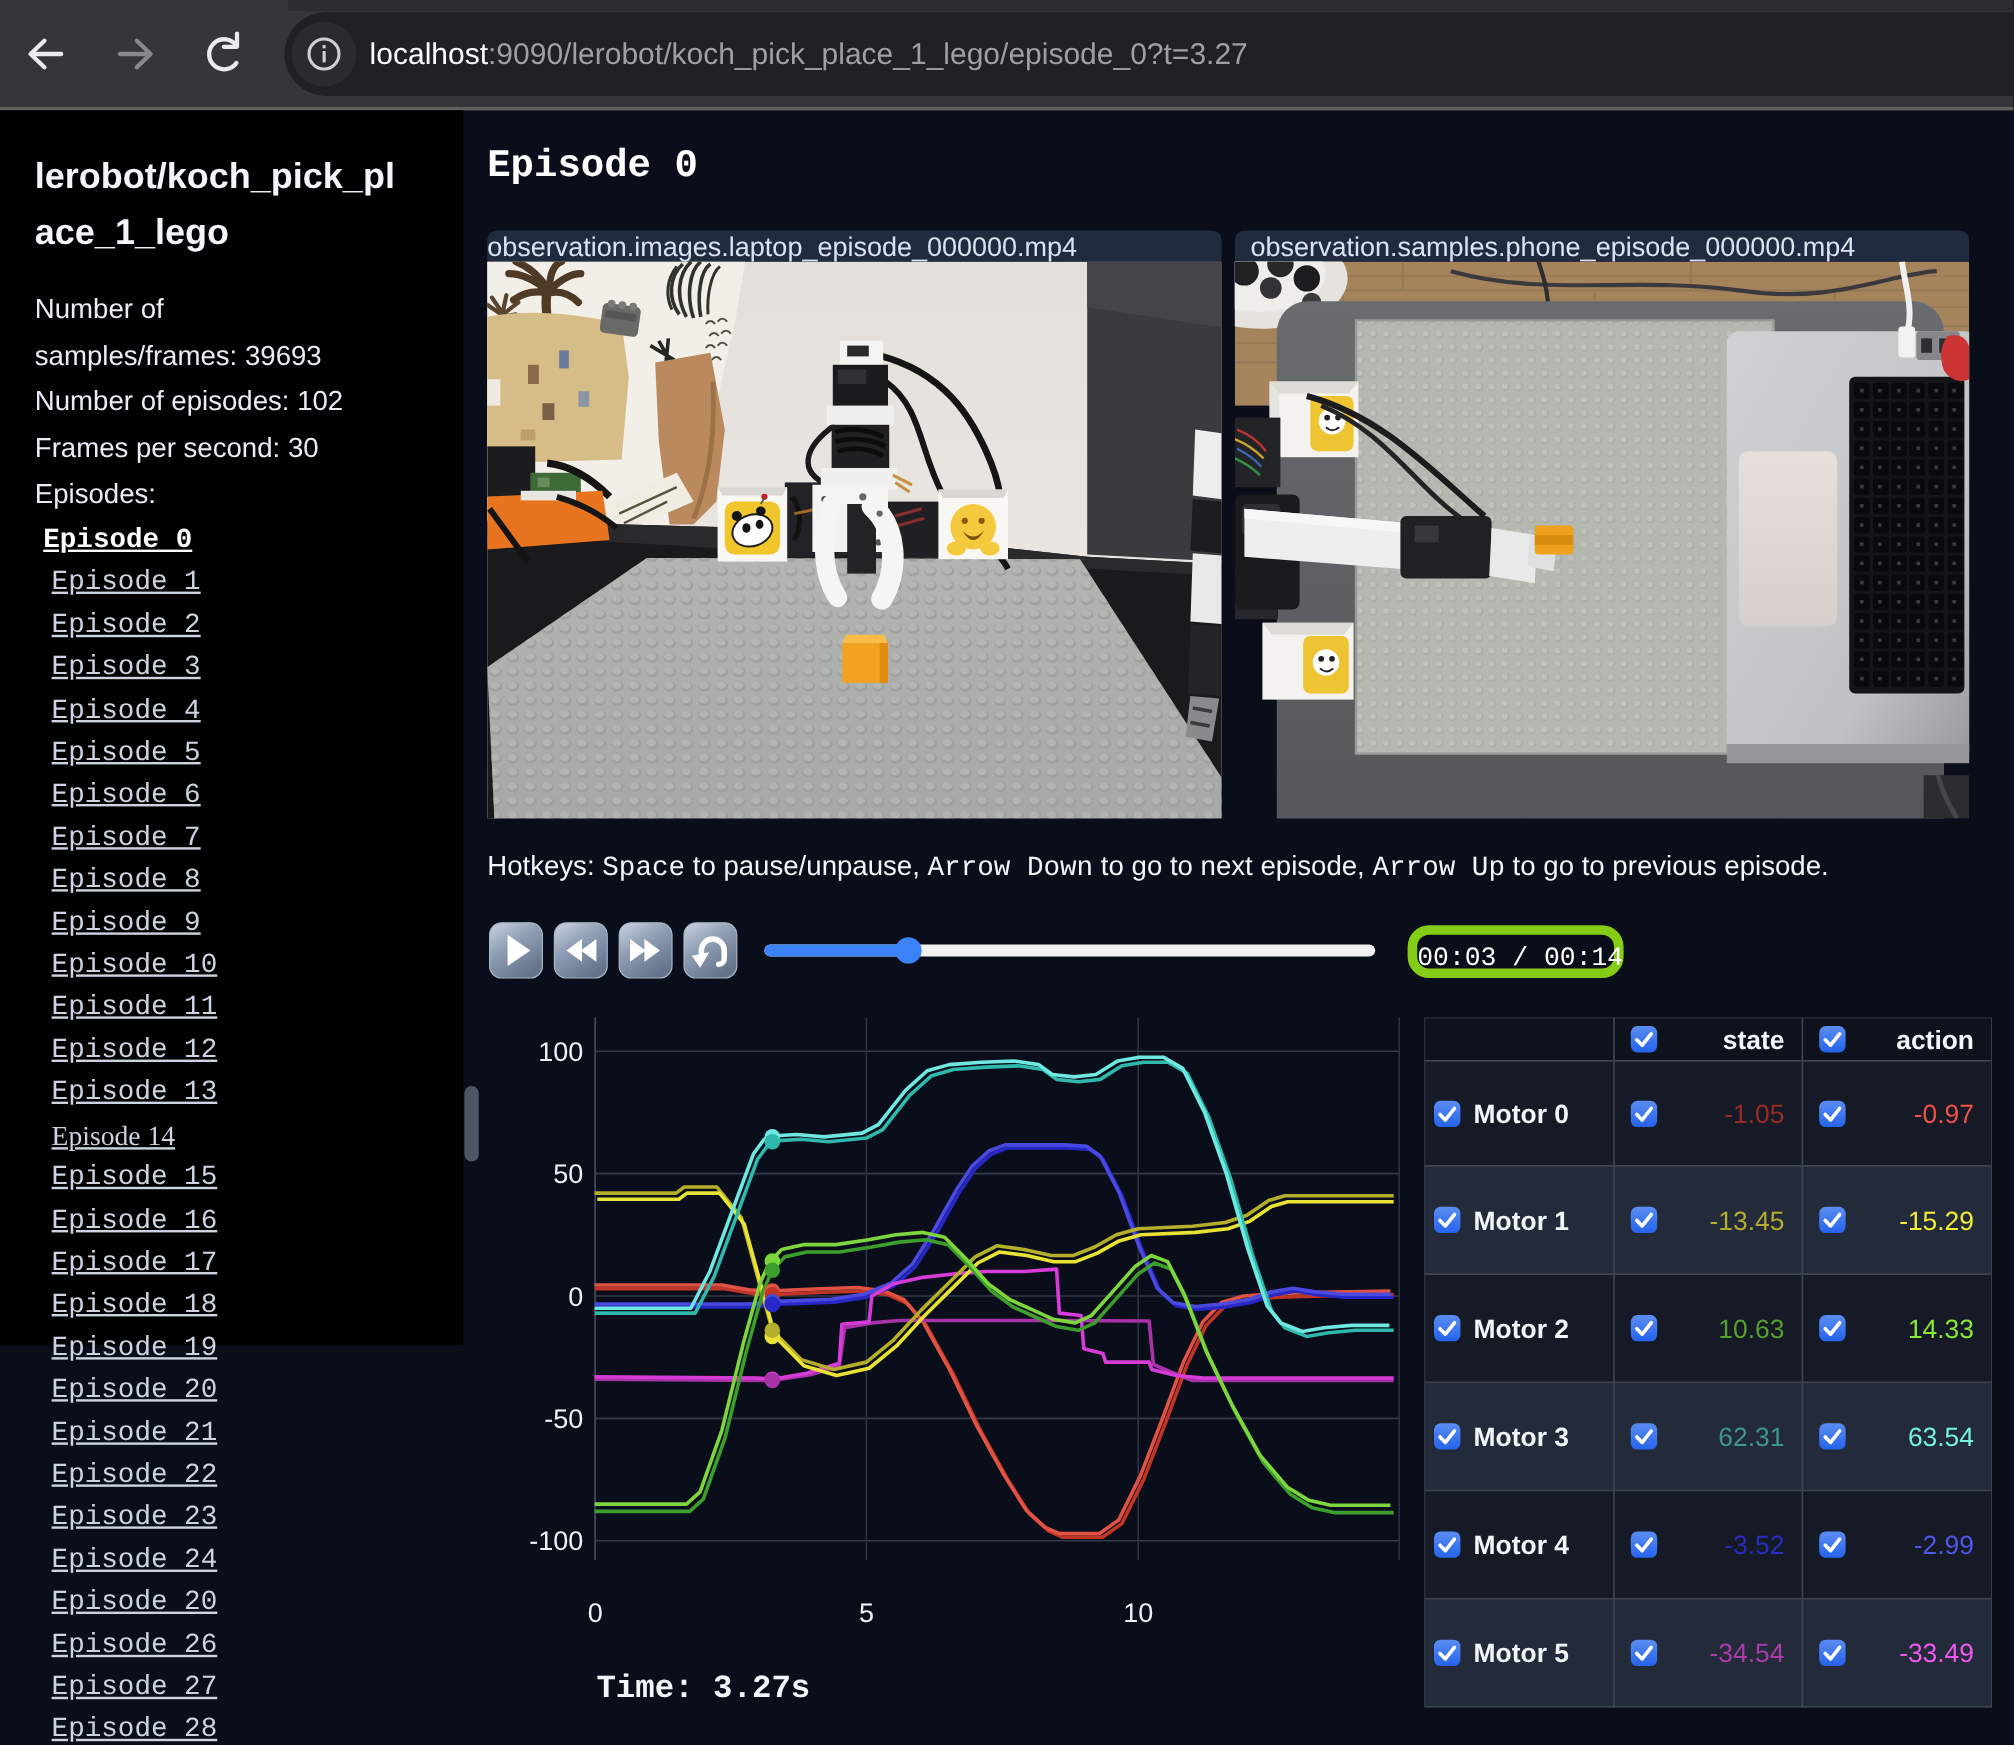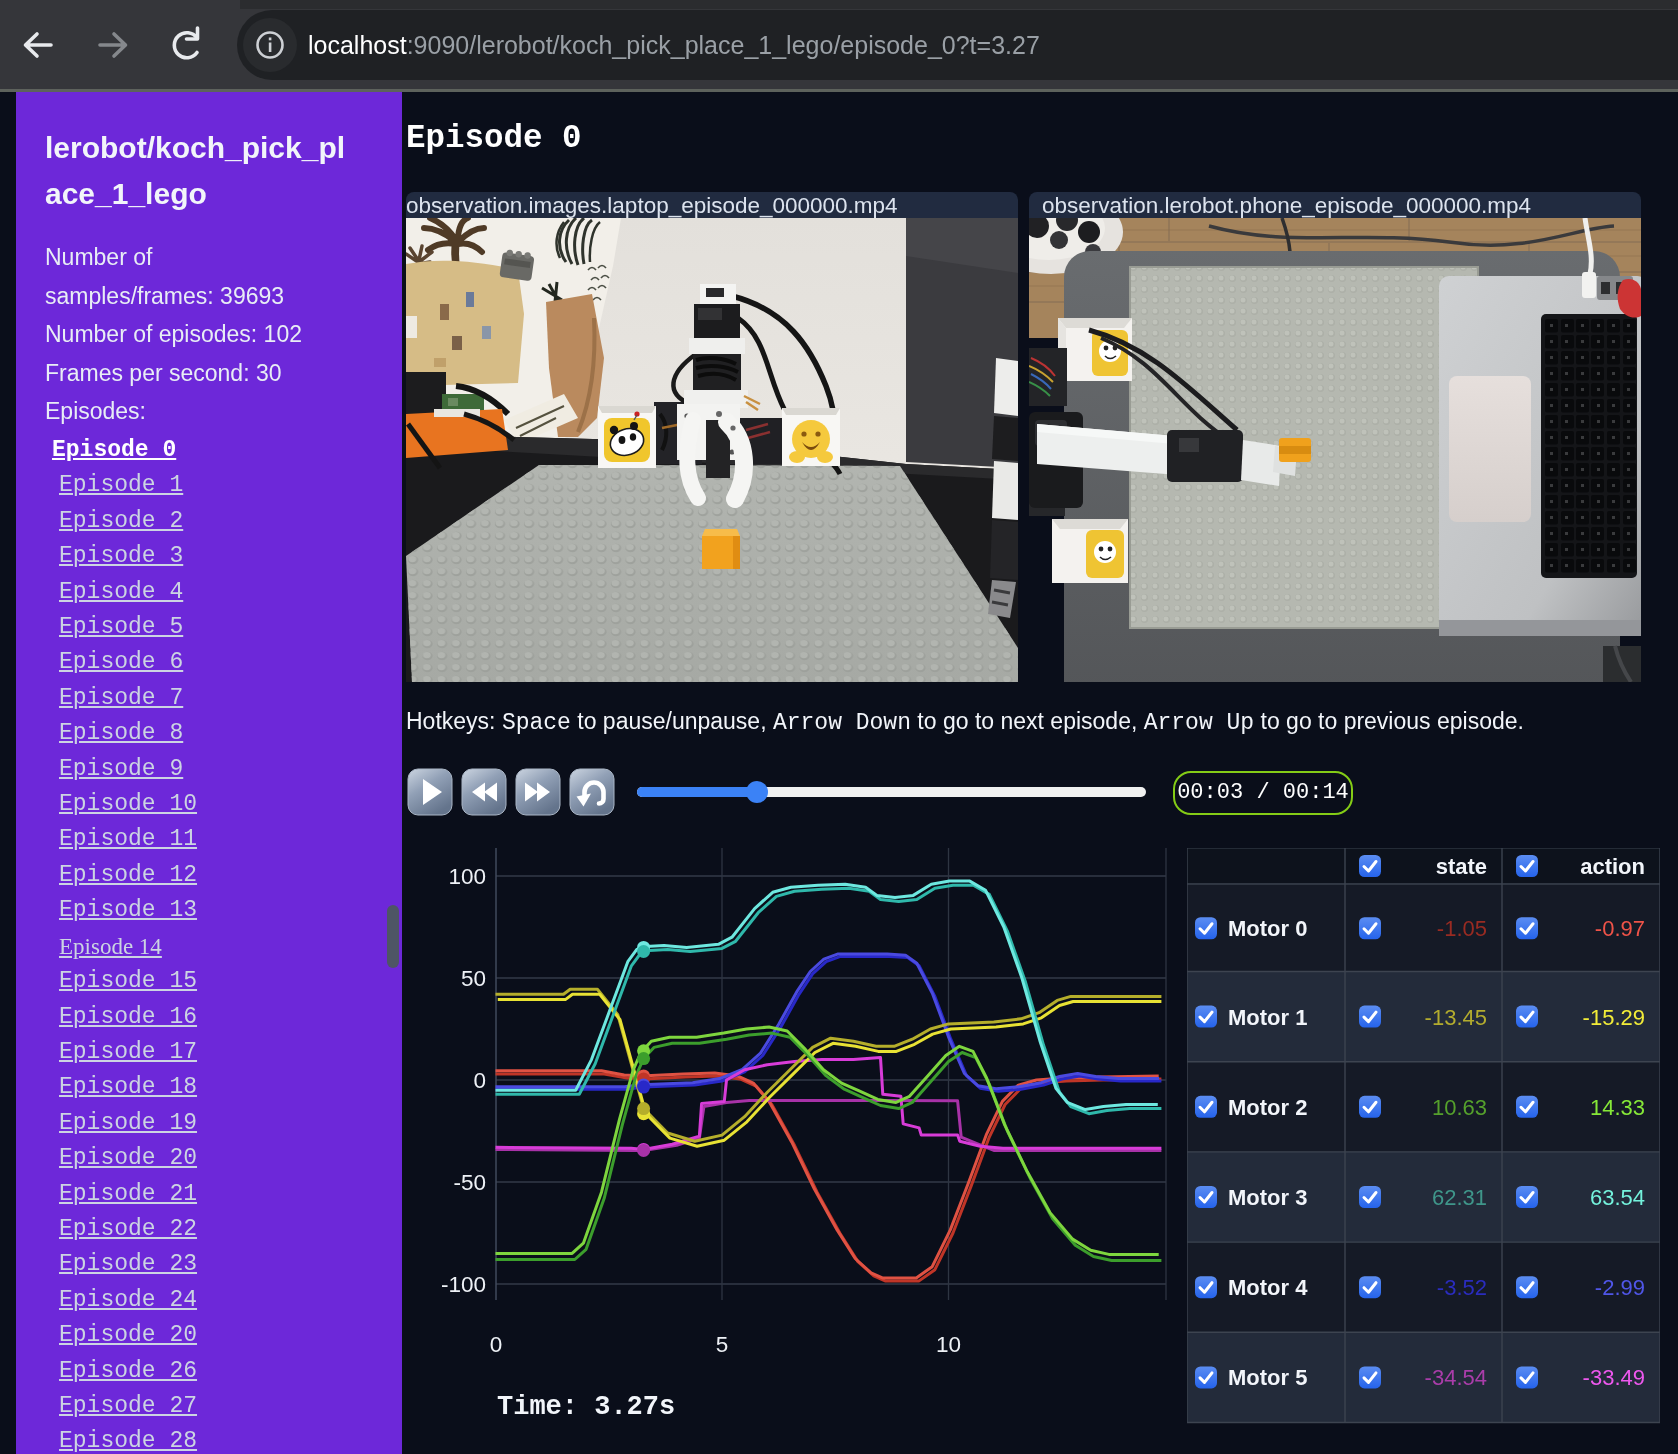--- a/index.html
+++ b/index.html
@@ -27,21 +27,21 @@
   <div class="abs" style="left:243px;top:18px;width:54px;height:54px;border-radius:50%;background:#292b2e;"></div>
   <svg class="abs" style="left:243px;top:18px;" width="54" height="54" viewBox="0 0 54 54">
     <circle cx="27" cy="27" r="12.5" fill="none" stroke="#cdd0d4" stroke-width="2.6"></circle>
     <rect x="25.8" y="24.5" width="2.6" height="9.5" fill="#cdd0d4"></rect>
     <rect x="25.8" y="19.5" width="2.6" height="2.8" fill="#cdd0d4"></rect>
   </svg>
   <div class="abs" style="left:308px;top:10px;height:70px;line-height:70px;font-size:25px;color:#9aa0a6;white-space:nowrap;"><span style="color:#ffffff;">localhost</span>:9090/lerobot/koch_pick_place_1_lego/episode_0?t=3.27</div>
 </div>
 <div class="abs" style="left:0;top:89px;width:1678px;height:3px;background:#5d625c;"></div>
 
-<div class="abs" style="left:16px;top:92px;width:386px;height:1362px;background:#6d28d9;color:#e8edf5;">
+<div class="abs" style="left:0;top:92px;width:386px;height:1029px;background:#000000;color:#e8edf5;">
   <div class="abs" style="left:29px;top:33px;font-size:30px;font-weight:bold;line-height:46px;color:#f2f5fa;">
       <div>lerobot/koch_pick_pl</div>
       <div>ace_1_lego</div>
     </div>
   <div class="abs" style="left:29px;top:146px;font-size:23px;line-height:38.6px;">
     <div>Number of</div>
     <div>samples/frames: 39693</div>
     <div>Number of episodes: 102</div>
     <div>Frames per second: 30</div>
     <div>Episodes:</div>
@@ -75,21 +75,21 @@
     <div style="padding-left:7px;"><u>Episode 20</u></div>
     <div style="padding-left:7px;"><u>Episode 26</u></div>
     <div style="padding-left:7px;"><u>Episode 27</u></div>
     <div style="padding-left:7px;"><u>Episode 28</u></div>
   </div>
 </div>
 
 <div class="abs mono" style="left:406px;top:120px;font-size:32.5px;font-weight:bold;color:#ffffff;">Episode 0</div>
 
 <div class="abs" style="left:406px;top:192px;width:612px;height:26px;background:#212b40;border-radius:8px 8px 0 0;color:#dce3ee;font-size:22.5px;line-height:27px;padding-left:0;">observation.images.laptop_episode_000000.mp4</div>
-<div class="abs" style="left:1029px;top:192px;width:612px;height:26px;background:#212b40;border-radius:8px 8px 0 0;color:#dce3ee;font-size:22.5px;line-height:27px;padding-left:13px;">observation.lerobot.phone_episode_000000.mp4</div>
+<div class="abs" style="left:1029px;top:192px;width:612px;height:26px;background:#212b40;border-radius:8px 8px 0 0;color:#dce3ee;font-size:22.5px;line-height:27px;padding-left:13px;">observation.samples.phone_episode_000000.mp4</div>
 
 <svg class="abs" style="left:406px;top:218px;" width="612" height="464" viewBox="0 0 612 464">
 <defs>
 <pattern id="studs" width="14.5" height="12" patternUnits="userSpaceOnUse">
 <ellipse cx="7" cy="6" rx="5.2" ry="4.2" fill="#9b9e99"></ellipse>
 <ellipse cx="6.4" cy="5.1" rx="4" ry="3.1" fill="#b4b7b2"></ellipse>
 </pattern>
 <linearGradient id="wallg" x1="0" y1="0" x2="0" y2="1">
 <stop offset="0" stop-color="#e3e0db"></stop>
         <stop offset="0.6" stop-color="#eae7e2"></stop>
@@ -560,21 +560,21 @@
   </g>
   <g transform="translate(162,0)">
     <rect x="2" y="3" width="44" height="46" rx="10" fill="url(#btng)" stroke="#aab6c6" stroke-width="1"></rect>
     <path d="M16.5 32 L16.5 26 A 9.5 9.5 0 0 1 35.5 26 L35.5 33 A 4.5 4.5 0 0 1 31 37.5" fill="none" stroke="#ffffff" stroke-width="4.6" stroke-linecap="round"></path>
     <path d="M8.5 30.5 L23 27.5 L15.5 40.5 Z" fill="#ffffff"></path>
   </g>
 </svg>
 <div class="abs" style="left:637px;top:787px;width:509px;height:10px;border-radius:5px;background:#f0f0f0;"></div>
 <div class="abs" style="left:637px;top:787px;width:120px;height:10px;border-radius:5px 0 0 5px;background:#3b82f6;"></div>
 <div class="abs" style="left:746px;top:781px;width:22px;height:22px;border-radius:50%;background:#3b82f6;"></div>
-<div class="abs mono" style="left:1173px;top:771px;width:180px;height:44px;border:2px solid #84cc16;border-radius:18px;color:#ffffff;font-size:22px;line-height:40px;text-align:center;white-space:nowrap;">00:03 / 00:14</div>
+<div class="abs mono" style="left:1173px;top:771px;width:180px;height:44px;border:8px solid #84cc16;border-radius:18px;color:#ffffff;font-size:22px;line-height:40px;text-align:center;white-space:nowrap;">00:03 / 00:14</div>
 
 <svg class="abs" style="left:386px;top:845px;" width="800" height="600" viewBox="386 845 800 600">
 <line x1="496" y1="876" x2="1166" y2="876" stroke="#333a48" stroke-width="1.3"></line>
 <line x1="496" y1="978" x2="1166" y2="978" stroke="#333a48" stroke-width="1.3"></line>
 <line x1="496" y1="1080" x2="1166" y2="1080" stroke="#333a48" stroke-width="1.3"></line>
 <line x1="496" y1="1182" x2="1166" y2="1182" stroke="#333a48" stroke-width="1.3"></line>
 <line x1="496" y1="1284" x2="1166" y2="1284" stroke="#333a48" stroke-width="1.3"></line>
 <line x1="722" y1="848" x2="722" y2="1300" stroke="#2e3542" stroke-width="1.3"></line>
 <line x1="948.5" y1="848" x2="948.5" y2="1300" stroke="#2e3542" stroke-width="1.3"></line>
 <line x1="1166" y1="848" x2="1166" y2="1300" stroke="#2e3542" stroke-width="1.3"></line>

